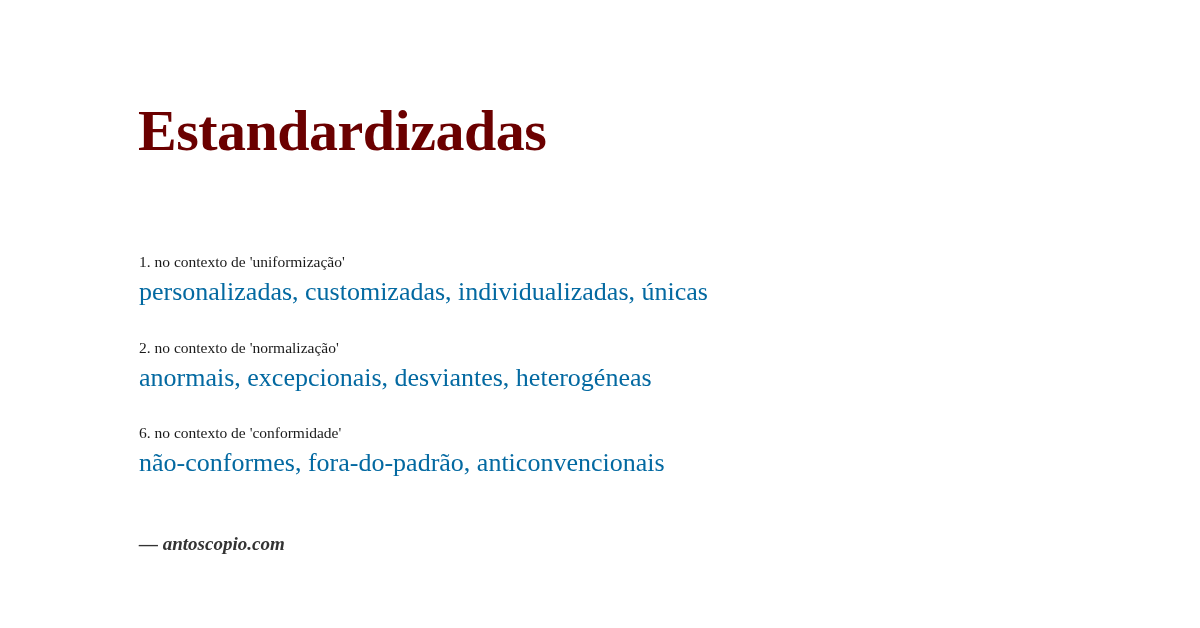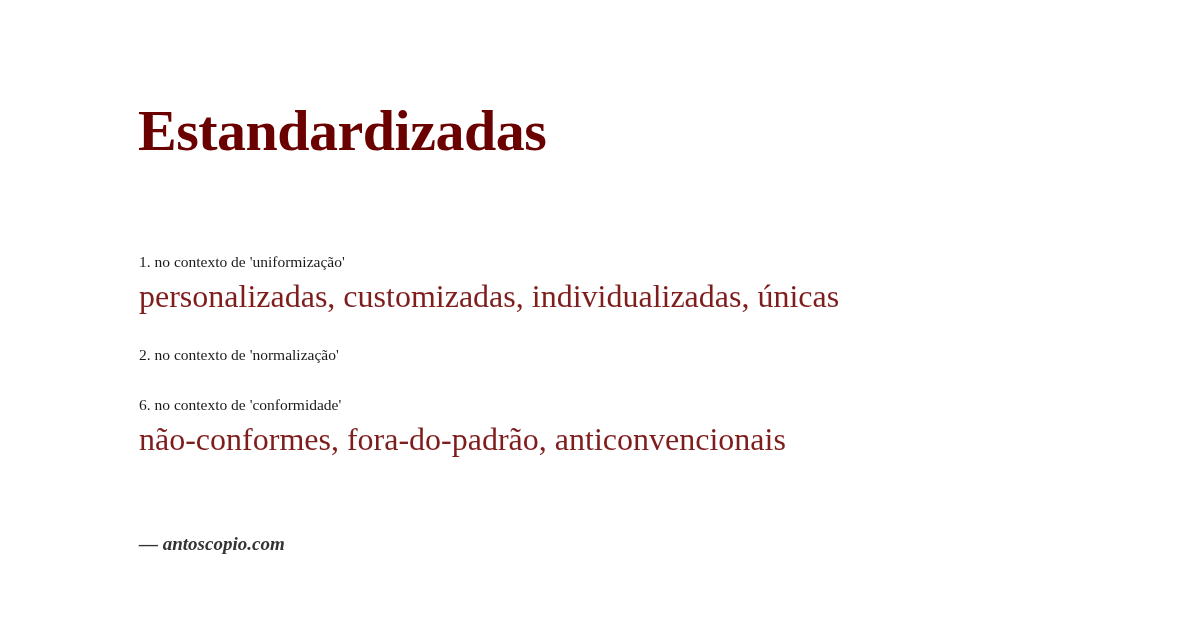--- a/index.html
+++ b/index.html
@@ -51,22 +51,22 @@
   .sense {
     margin-bottom: 26px;
   }
   .sense-label {
     font-size: 15.5px;
     color: #1a1a1a;
     line-height: 1.5;
     margin-bottom: 2px;
   }
   .sense-words {
-    font-size: 32px;
-    color: #7f1d1d;
+    font-size: 26px;
+    color: #0369a1;
     line-height: 1.32;
   }
   .source {
     position: absolute;
     left: 139px;
     top: 533px;
     font-size: 19px;
     font-style: italic;
     color: #333333;
     white-space: nowrap;
@@ -83,20 +83,21 @@
 
   <div class="senses">
 
     <div class="sense">
       <div class="sense-label">1. no contexto de 'uniformização'</div>
       <div class="sense-words">personalizadas, customizadas, individualizadas, únicas</div>
     </div>
 
     <div class="sense">
       <div class="sense-label">2. no contexto de 'normalização'</div>
+      <div class="sense-words">anormais, excepcionais, desviantes, heterogéneas</div>
     </div>
 
     <div class="sense">
       <div class="sense-label">6. no contexto de 'conformidade'</div>
       <div class="sense-words">não-conformes, fora-do-padrão, anticonvencionais</div>
     </div>
 
   </div>
 
   <div class="source">— antoscopio.com</div>

